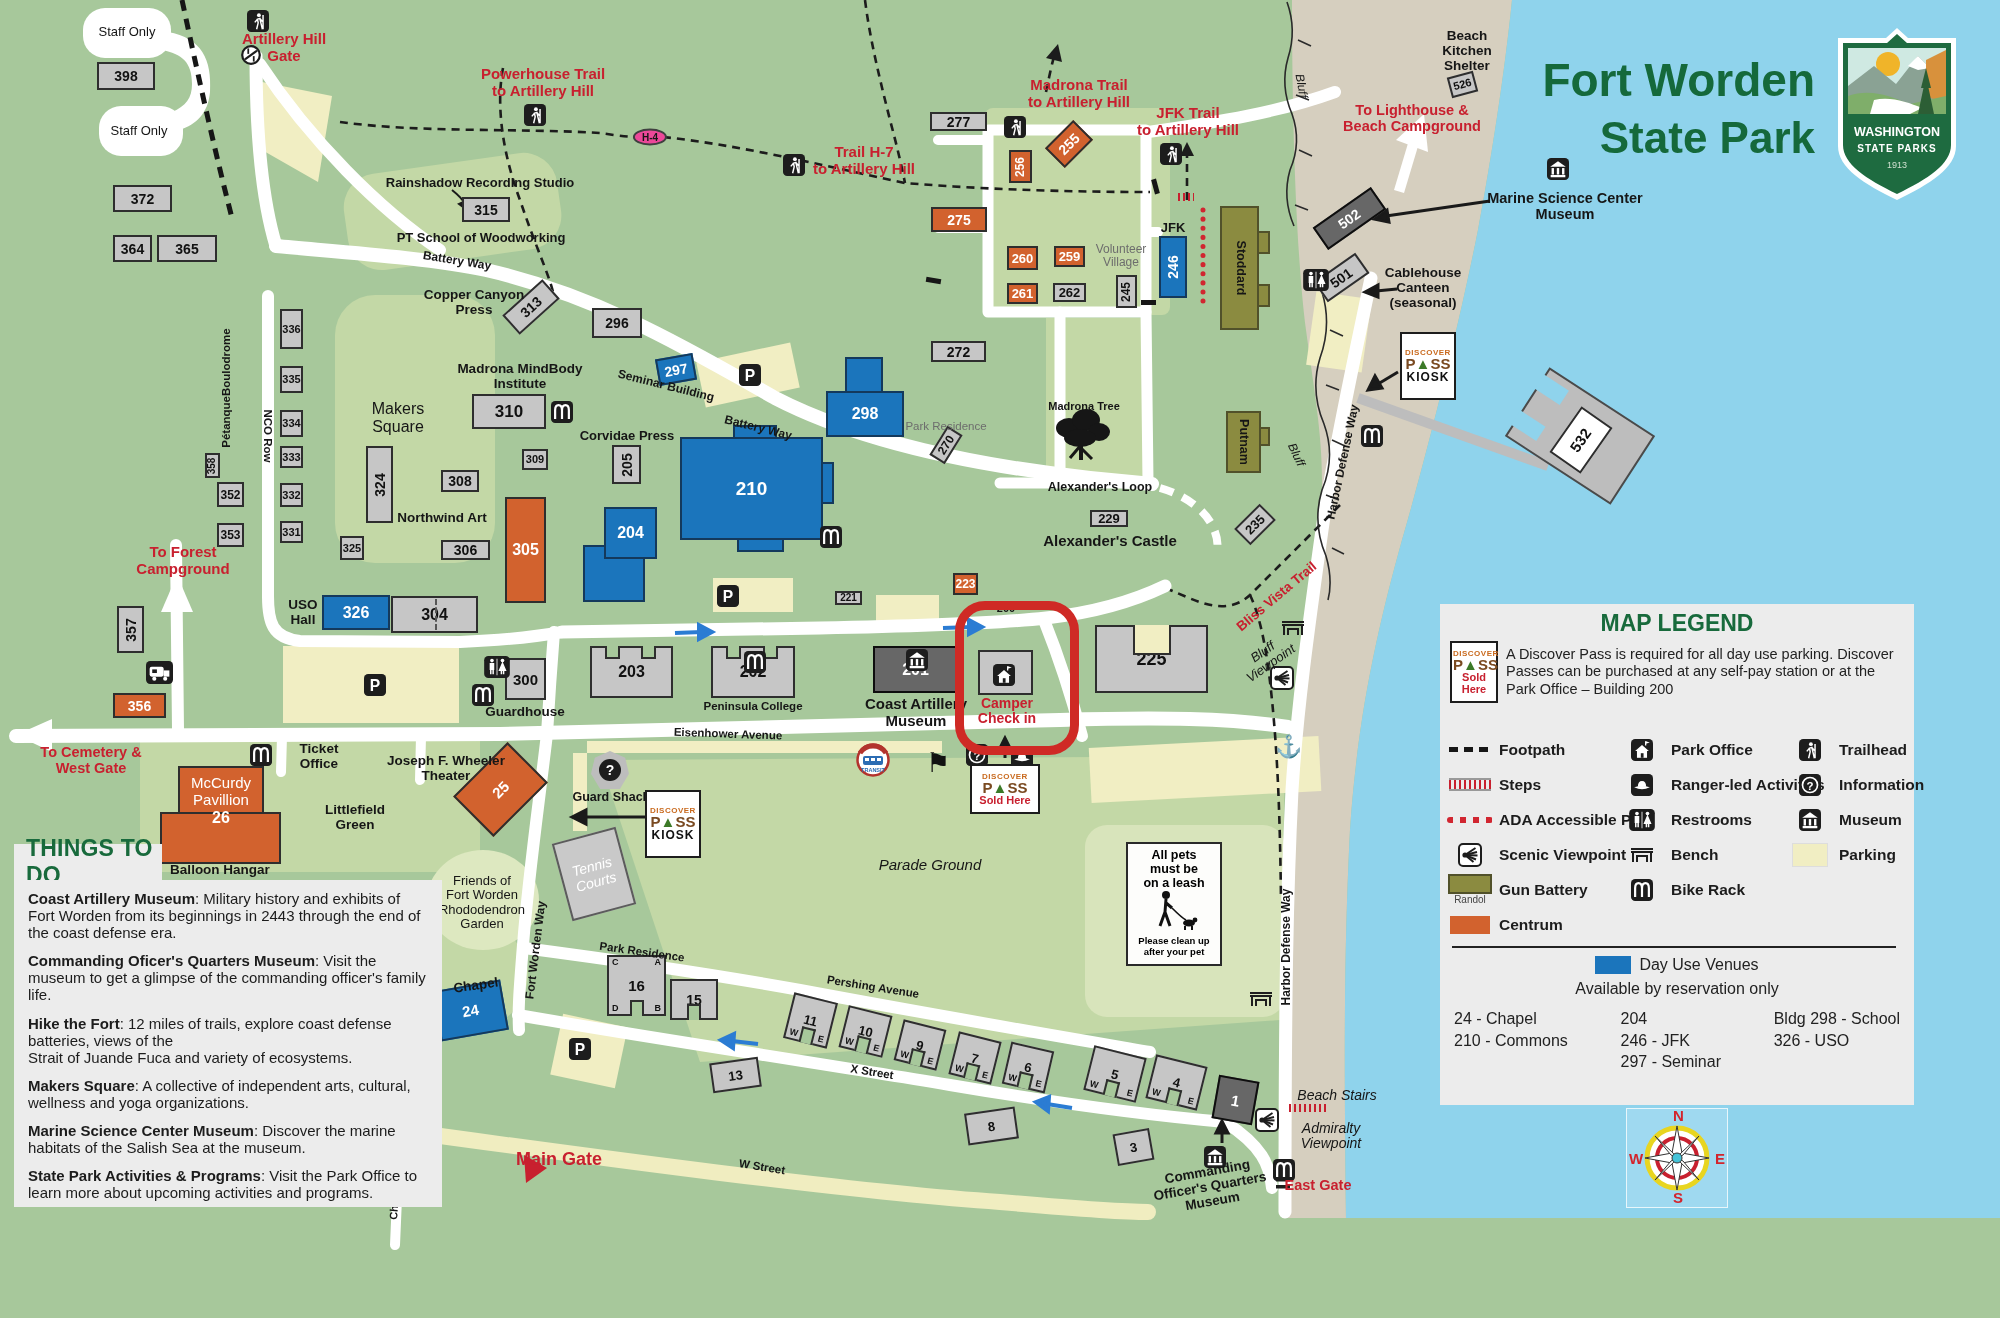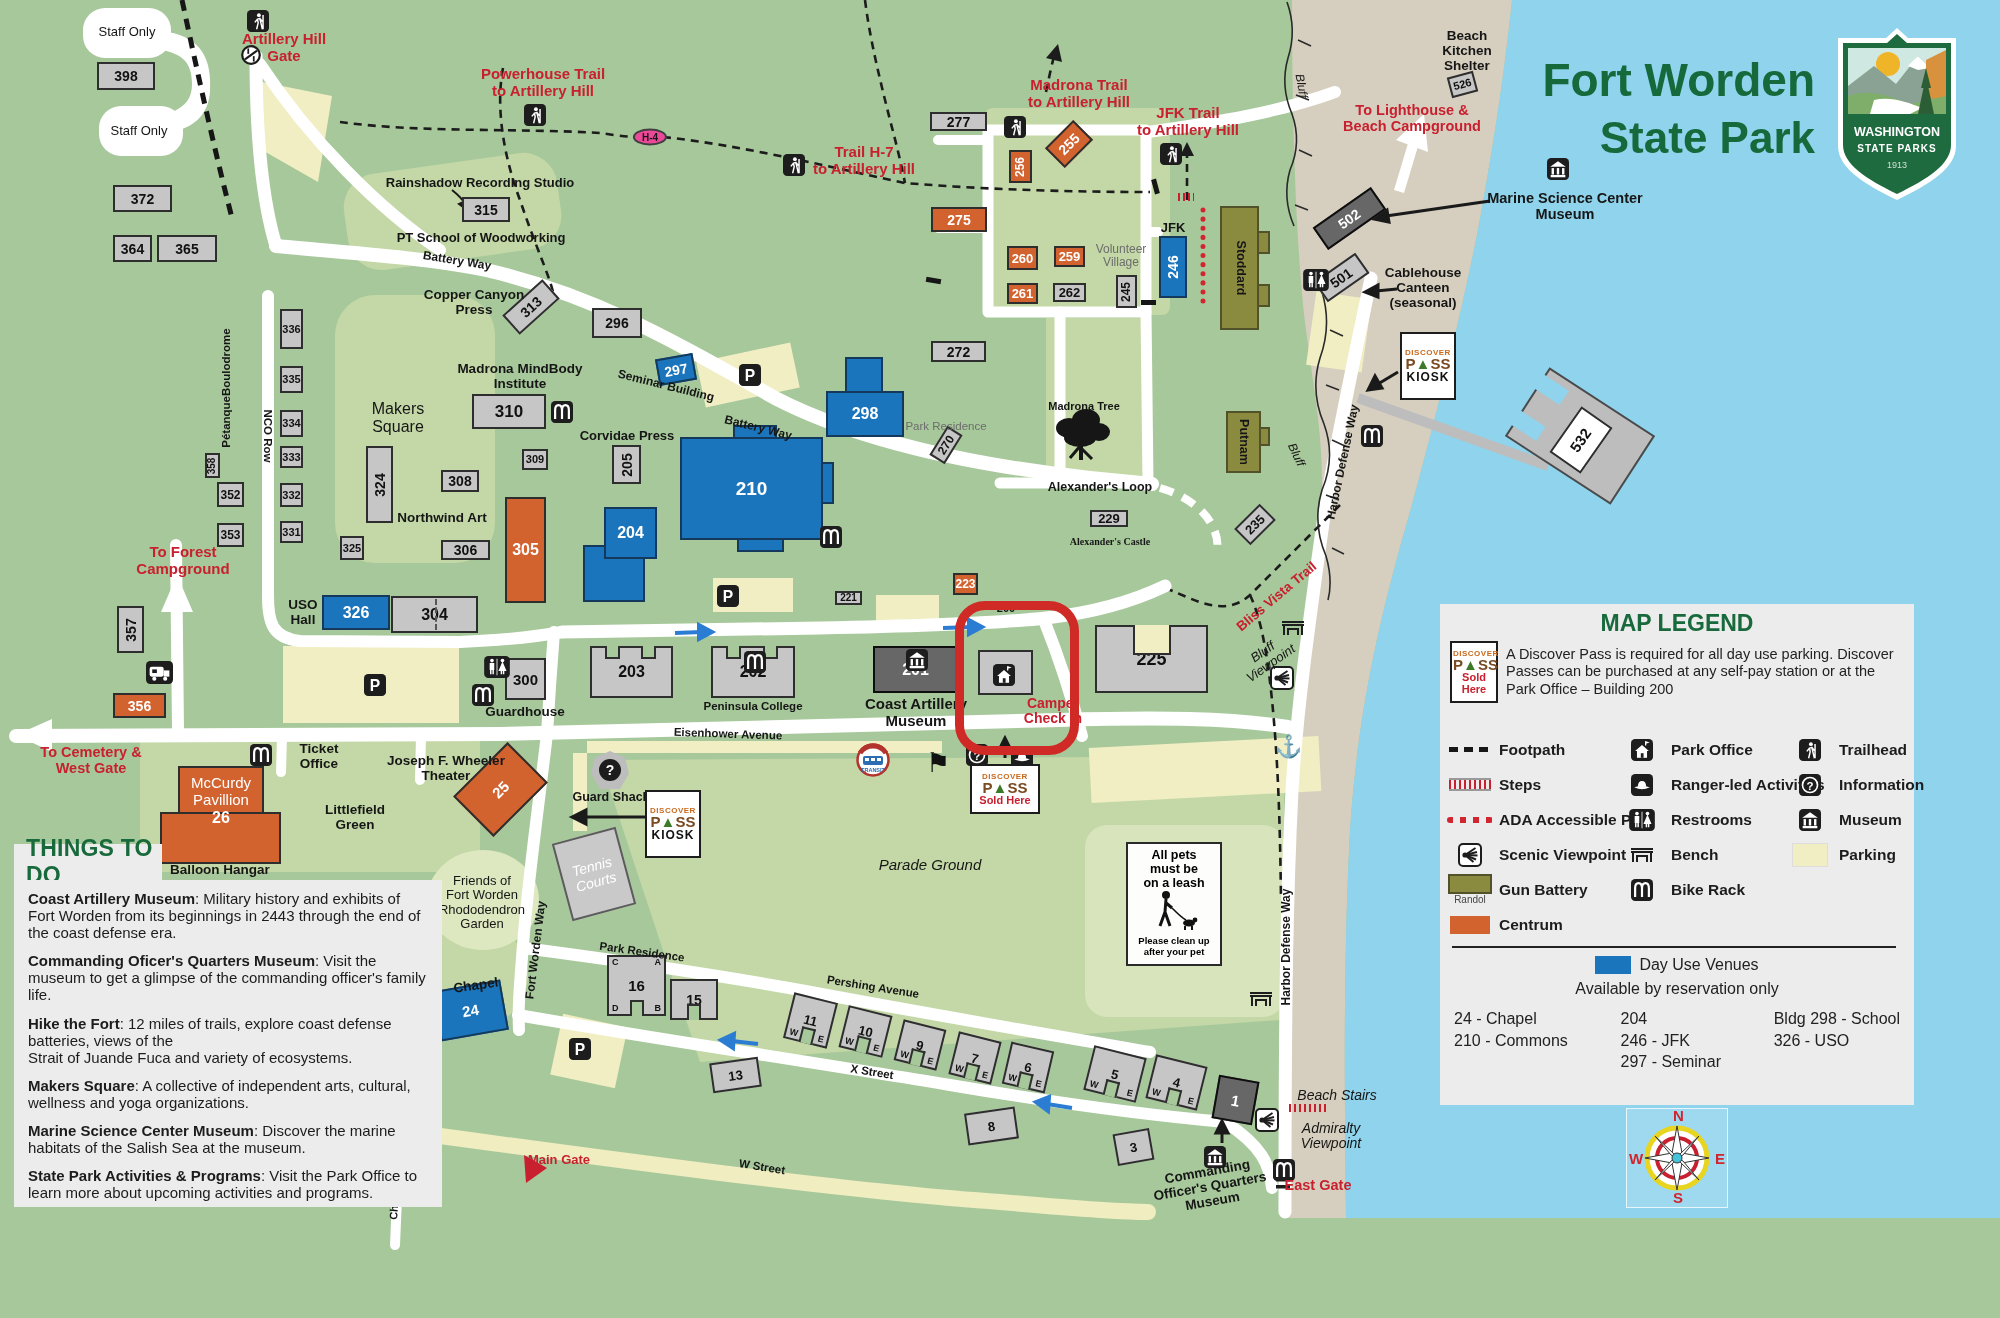--- a/index.html
+++ b/index.html
@@ -818,38 +818,38 @@
     <div class="lbl" style="left: 525px; top: 712px; font-size: 13.5px; transform: translate(-50%, -50%);">Guardhouse</div>
     <div class="lbl dim" style="left: 1121px; top: 256px; font-size: 12px; font-weight: 400; transform: translate(-50%, -50%);">Volunteer
 Village</div>
     <div class="lbl" style="left: 1173px; top: 228px; font-size: 13px; transform: translate(-50%, -50%);">JFK</div>
     <div class="lbl" style="left: 1240px; top: 268px; font-size: 12.5px; transform: translate(-50%, -50%) rotate(90deg);">Stoddard</div>
     <div class="lbl" style="left: 1243px; top: 442px; font-size: 12.5px; transform: translate(-50%, -50%) rotate(90deg);">Putnam</div>
     <div class="lbl" style="left: 1301px; top: 86px; font-size: 12px; font-weight: 400; font-style: italic; transform: translate(-50%, -50%) rotate(80deg);">Bluff</div>
     <div class="lbl" style="left: 1296px; top: 455px; font-size: 12px; font-weight: 400; font-style: italic; transform: translate(-50%, -50%) rotate(65deg);">Bluff</div>
     <div class="lbl" style="left: 1084px; top: 406px; font-size: 11px; transform: translate(-50%, -50%);">Madrona Tree</div>
     <div class="lbl" style="left: 1100px; top: 488px; font-size: 12.5px; transform: translate(-50%, -50%);">Alexander's Loop</div>
-    <div class="lbl" style="left: 1110px; top: 541px; font-size: 10px; transform: translate(-50%, -50%); font-family: Liberation Serif, serif;">Alexander's Castle</div>
+    <div class="lbl" style="left: 1110px; top: 541px; font-size: 15px; transform: translate(-50%, -50%);">Alexander's Castle</div>
     <div class="lbl dim" style="left: 946px; top: 426px; font-size: 11.5px; font-weight: 400; transform: translate(-50%, -50%);">Park Residence</div>
     <div class="lbl" style="left: 1343px; top: 462px; font-size: 12px; font-weight: 600; transform: translate(-50%, -50%) rotate(-78deg);">Harbor Defense Way</div>
     <div class="lbl" style="left: 1287px; top: 947px; font-size: 12px; font-weight: 600; transform: translate(-50%, -50%) rotate(-90deg);">Harbor Defense Way</div>
     <div class="lbl" style="left: 1423px; top: 288px; font-size: 13.5px; transform: translate(-50%, -50%);">Cablehouse
 Canteen
 (seasonal)</div>
     <div class="lbl" style="left: 1565px; top: 207px; font-size: 14.5px; transform: translate(-50%, -50%);">Marine Science Center
 Museum</div>
     <div class="lbl red" style="left: 1277px; top: 597px; font-size: 13.5px; transform: translate(-50%, -50%) rotate(-40deg);">Bliss Vista Trail</div>
     <div class="lbl" style="left: 1267px; top: 658px; font-size: 13px; font-weight: 400; font-style: italic; transform: translate(-50%, -50%) rotate(-35deg);">Bluff
 Viewpoint</div>
     <div class="lbl" style="left: 728px; top: 734px; font-size: 11.5px; font-weight: 600; transform: translate(-50%, -50%) rotate(2deg);">Eisenhower Avenue</div>
     <div class="lbl" style="left: 916px; top: 712px; font-size: 15px; transform: translate(-50%, -50%);">Coast Artillery
 Museum</div>
     <div class="lbl" style="left: 753px; top: 706px; font-size: 11.5px; transform: translate(-50%, -50%);">Peninsula College</div>
     <div class="lbl" style="left: 1006px; top: 608px; font-size: 11px; transform: translate(-50%, -50%);">200</div>
-    <div class="lbl red" style="left: 1007px; top: 711px; font-size: 14px; transform: translate(-50%, -50%); margin-left: 46px;">Camper
+    <div class="lbl red" style="left: 1007px; top: 711px; font-size: 14px; transform: translate(-50%, -50%);">Camper
 Check in</div>
     <div class="lbl red" style="left: 91px; top: 761px; font-size: 14.5px; transform: translate(-50%, -50%);">To Cemetery &amp;
 West Gate</div>
     <div class="lbl" style="left: 319px; top: 757px; font-size: 13.5px; transform: translate(-50%, -50%);">Ticket
 Office</div>
     <div class="lbl" style="left: 446px; top: 769px; font-size: 13.5px; transform: translate(-50%, -50%);">Joseph F. Wheeler
 Theater</div>
     <div class="lbl white" style="left: 221px; top: 791px; font-size: 15px; font-weight: 400; transform: translate(-50%, -50%);">McCurdy
 Pavillion</div>
     <div class="lbl white" style="left: 221px; top: 818px; font-size: 16px; transform: translate(-50%, -50%);">26</div>
@@ -862,21 +862,21 @@
 Rhododendron
 Garden</div>
     <div class="lbl" style="left: 536px; top: 950px; font-size: 12px; font-weight: 600; transform: translate(-50%, -50%) rotate(-83deg);">Fort Worden Way</div>
     <div class="lbl" style="left: 930px; top: 865px; font-size: 15px; font-weight: 400; font-style: italic; transform: translate(-50%, -50%);">Parade Ground</div>
     <div class="lbl" style="left: 642px; top: 952px; font-size: 11.5px; transform: translate(-50%, -50%) rotate(8deg);">Park Residence</div>
     <div class="lbl" style="left: 873px; top: 987px; font-size: 11.5px; font-weight: 600; transform: translate(-50%, -50%) rotate(9deg);">Pershing Avenue</div>
     <div class="lbl" style="left: 476px; top: 986px; font-size: 13.5px; transform: translate(-50%, -50%) rotate(-8deg);">Chapel</div>
     <div class="lbl" style="left: 872px; top: 1072px; font-size: 11.5px; font-weight: 600; transform: translate(-50%, -50%) rotate(9deg);">X Street</div>
     <div class="lbl" style="left: 762px; top: 1167px; font-size: 11.5px; font-weight: 600; transform: translate(-50%, -50%) rotate(9deg);">W Street</div>
     <div class="lbl" style="left: 396px; top: 1185px; font-size: 11px; font-weight: 600; transform: translate(-50%, -50%) rotate(-85deg);">Cherry Street</div>
-    <div class="lbl red" style="left: 559px; top: 1160px; font-size: 13px; transform: translate(-50%, -50%);">Main Gate</div>
+    <div class="lbl red" style="left: 559px; top: 1160px; font-size: 18px; transform: translate(-50%, -50%);">Main Gate</div>
     <div class="lbl" style="left: 1337px; top: 1096px; font-size: 14px; font-weight: 400; font-style: italic; transform: translate(-50%, -50%);">Beach Stairs</div>
     <div class="lbl" style="left: 1331px; top: 1136px; font-size: 14px; font-weight: 400; font-style: italic; transform: translate(-50%, -50%);">Admiralty
 Viewpoint</div>
     <div class="lbl red" style="left: 1318px; top: 1186px; font-size: 14.5px; transform: translate(-50%, -50%);">East Gate</div>
     <div class="lbl" style="left: 1210px; top: 1187px; font-size: 13.5px; transform: translate(-50%, -50%) rotate(-10deg);">Commanding
 Officer's Quarters
 Museum</div>
     <div class="icn" style="left: 247px; top: 10px;">
       <svg width="22" height="22" viewBox="0 0 24 24">
         <rect width="24" height="24" rx="4.5" fill="#1d1d1d"></rect>

